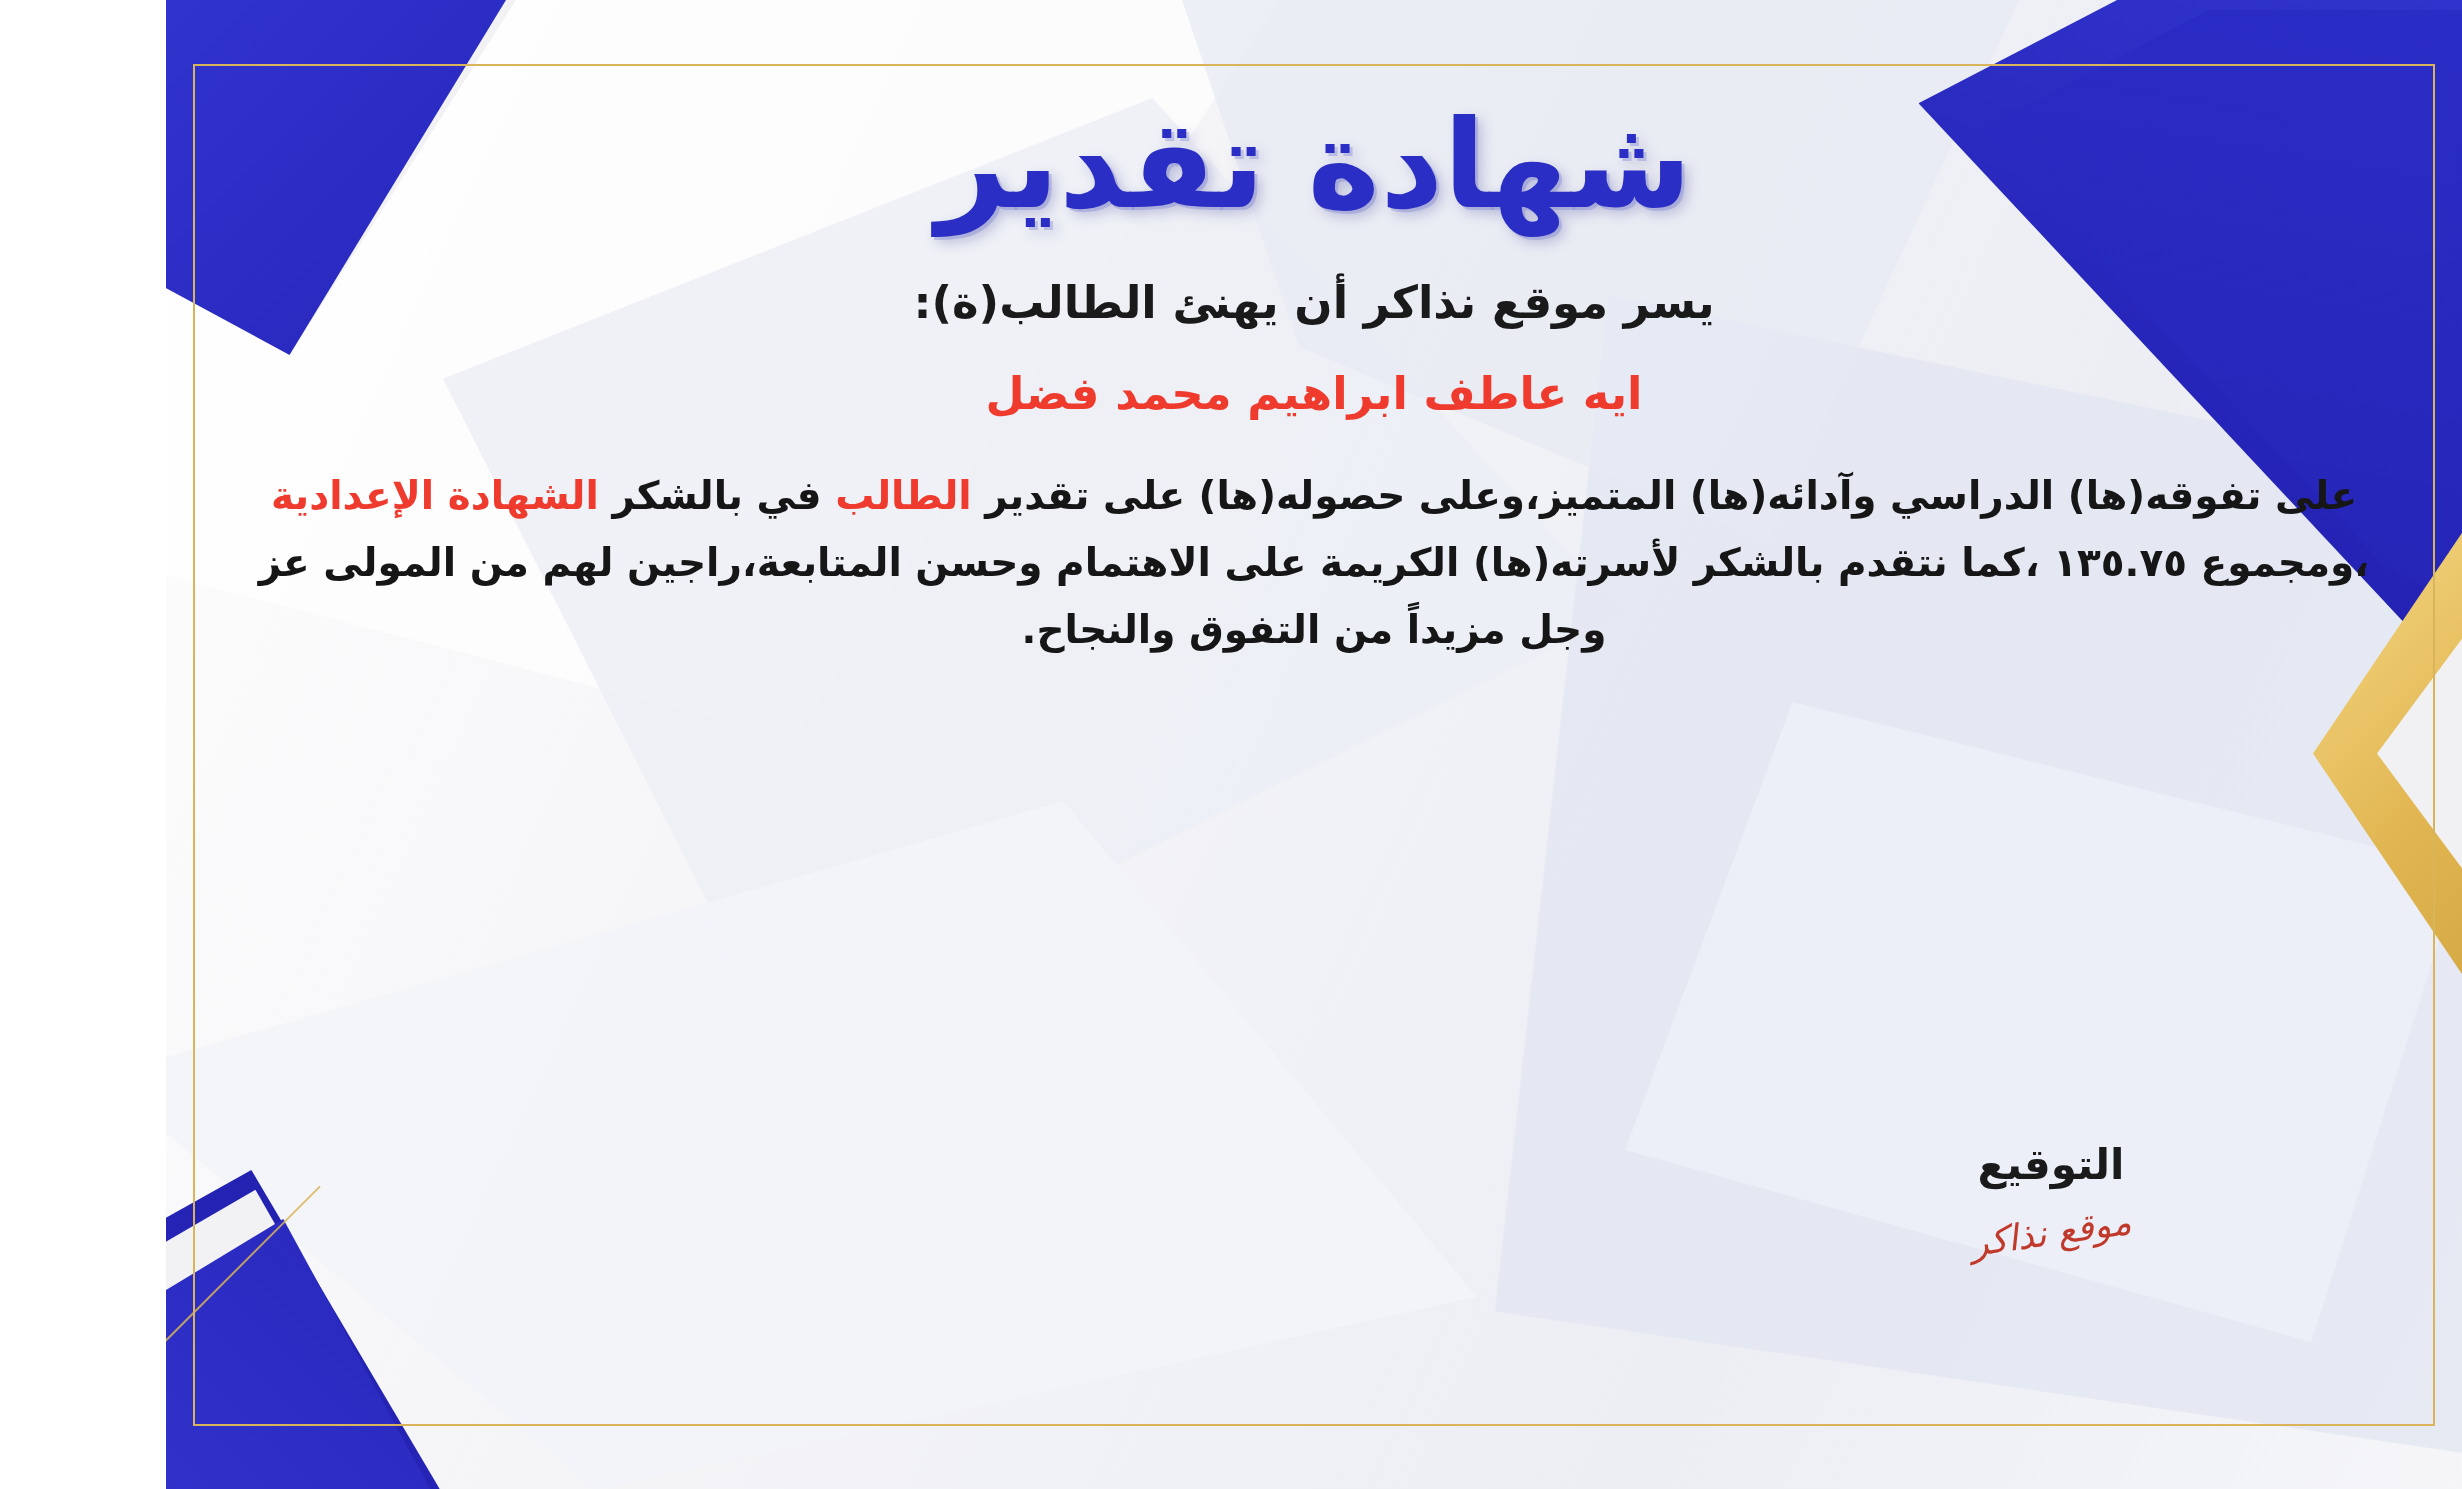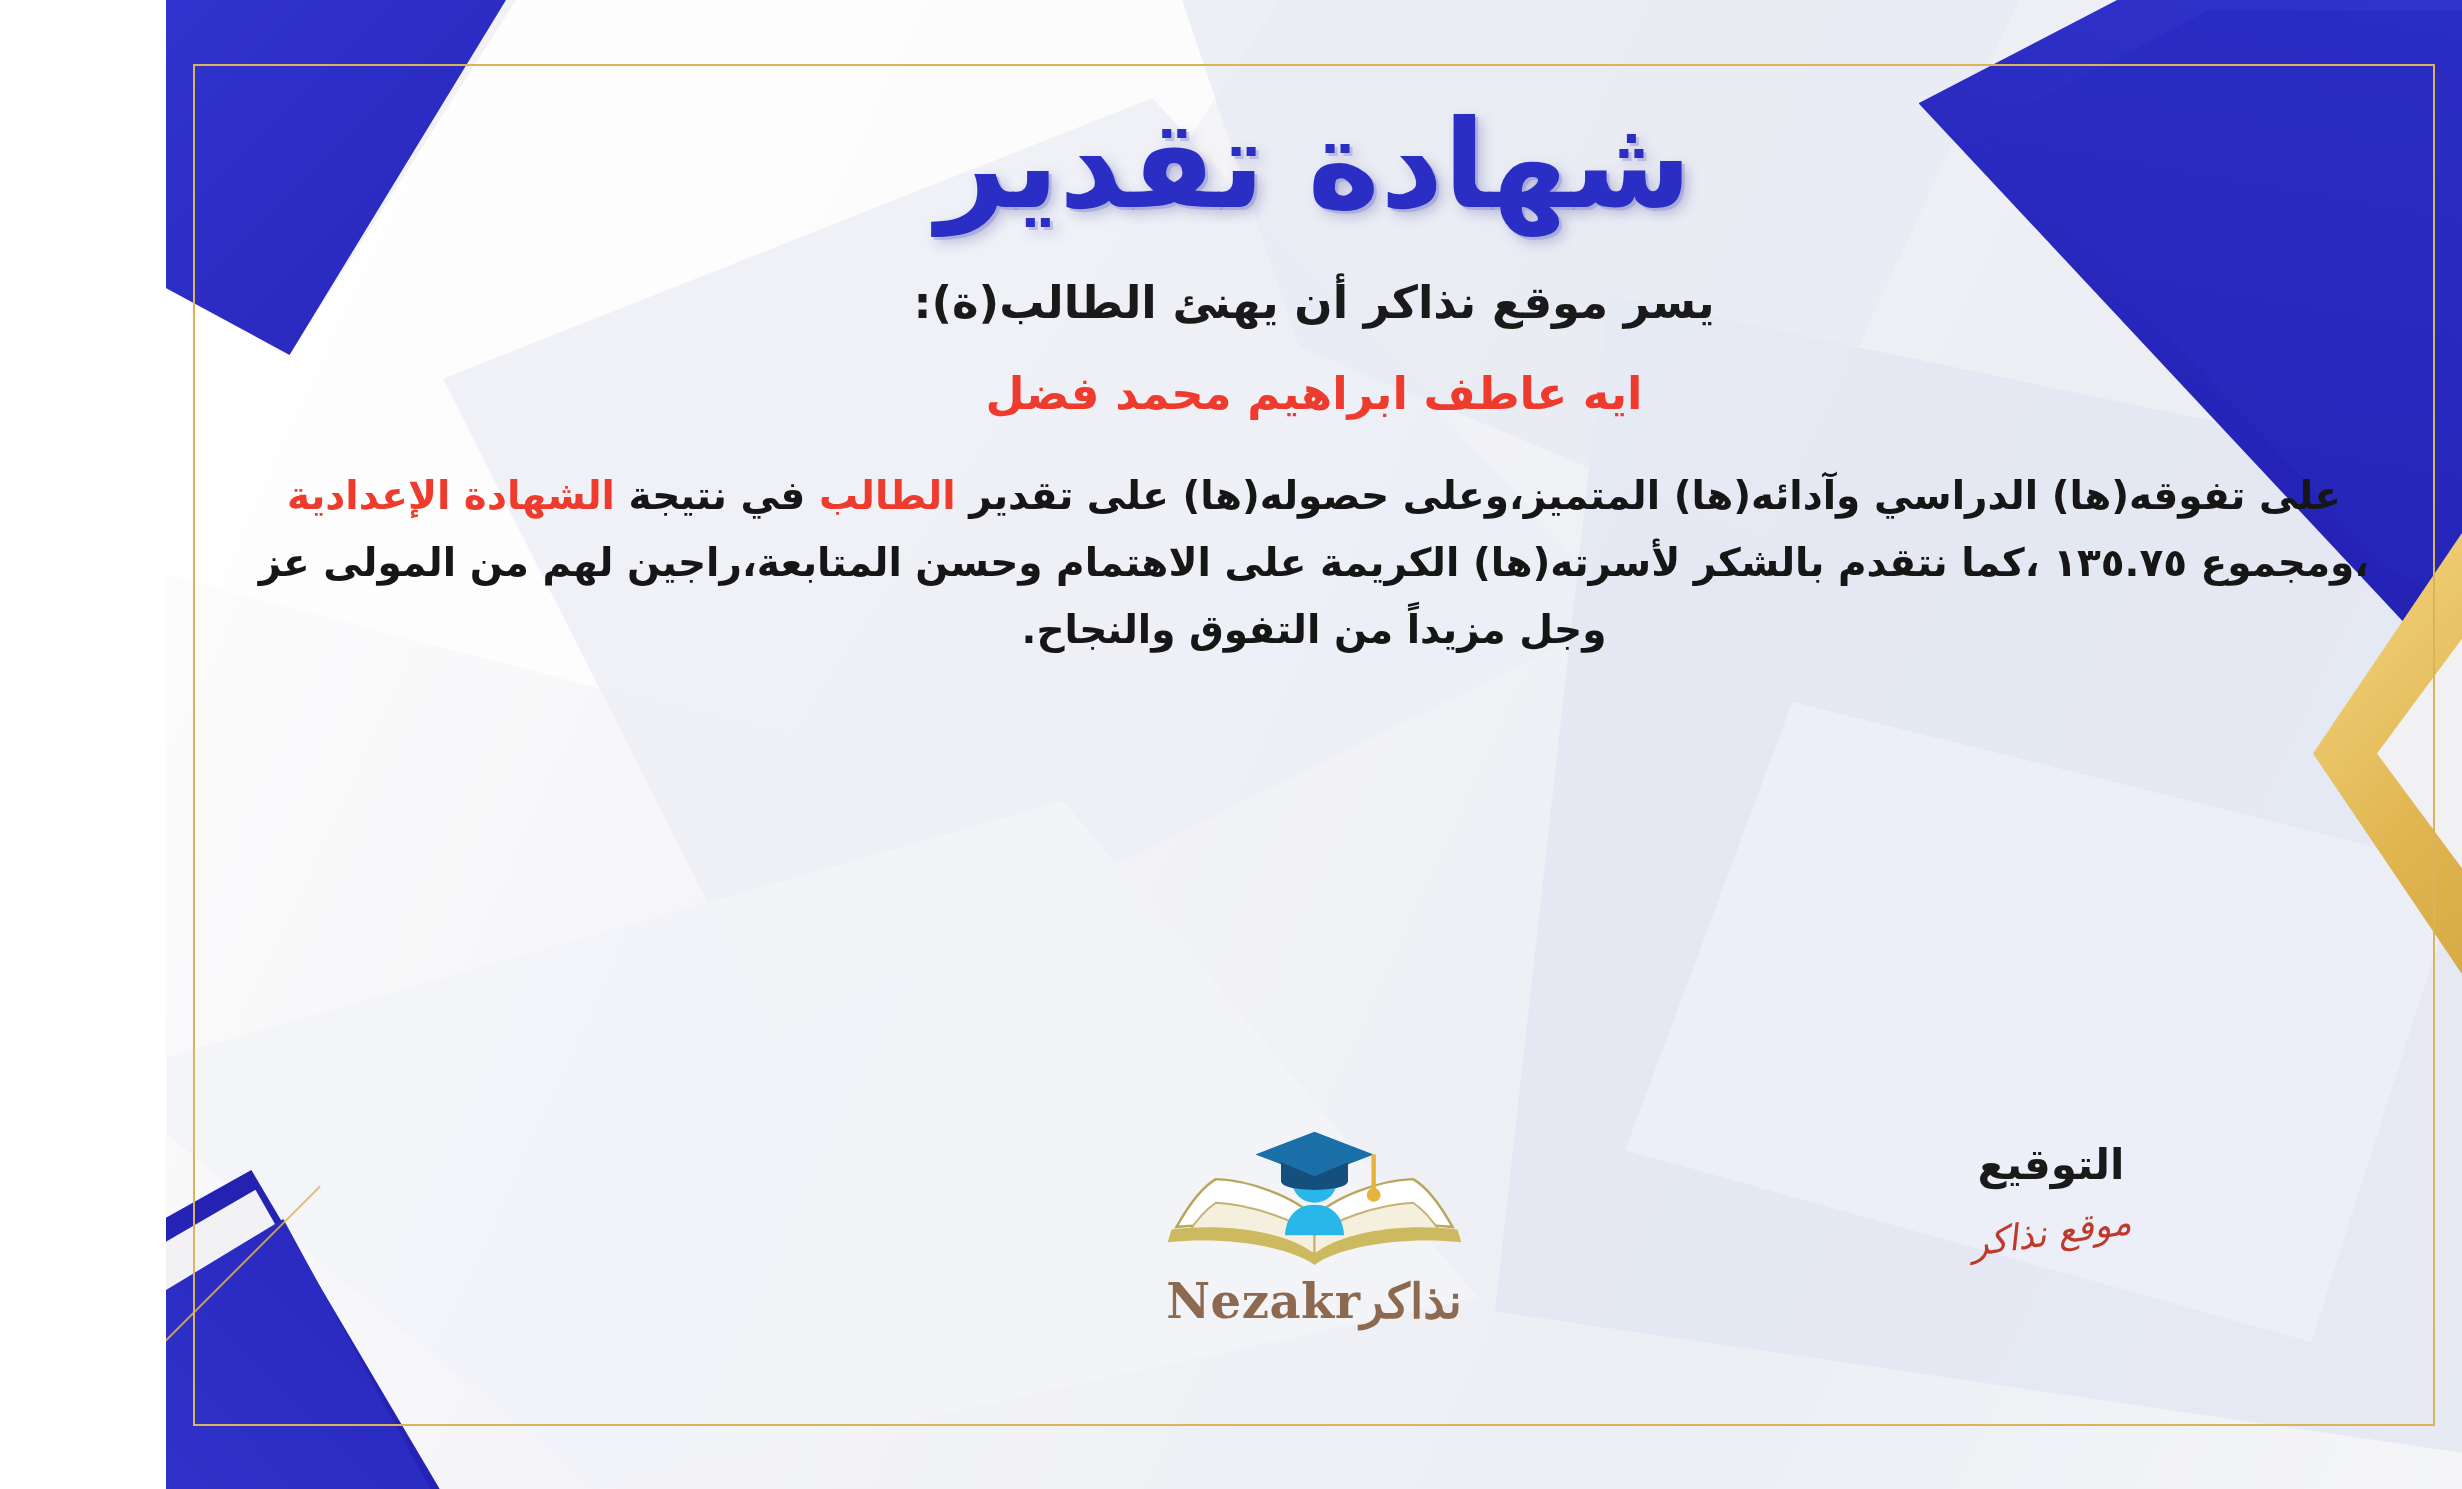--- a/index.html
+++ b/index.html
@@ -383,58 +383,34 @@
 
     <div class="body-block">
 
       <div class="line-greeting">يسر موقع نذاكر أن يهنئ الطالب(ة):</div>
 
       <div class="student-name">ايه عاطف ابراهيم محمد فضل</div>
 
       <div class="paragraph">
         <span>على تفوقه(ها) الدراسي وآدائه(ها) المتميز،وعلى حصوله(ها) على تقدير</span>
         <span class="hl">الطالب</span>
-        <span>في نتيجة</span>
+        <span>في بالشكر</span>
         <span class="hl">الشهادة الإعدادية</span>
         <span>،ومجموع</span>
         <span class="num">١٣٥.٧٥</span>
         <span>،كما نتقدم بالشكر لأسرته(ها) الكريمة على الاهتمام وحسن المتابعة،راجين لهم من المولى عز وجل مزيداً من التفوق والنجاح.</span>
       </div>
 
     </div>
 
     <div class="footer">
 
       <div class="signature-area">
         <div class="signature-label">التوقيع</div>
         <div class="signature-script">موقع نذاكر</div>
       </div>
 
-      <div class="logo-area">
-        <div class="logo-mark">
-          <svg viewBox="0 0 700 330" width="345" height="163" aria-hidden="true">
-
-            <path d="M350 300 C 260 250, 150 235, 70 245 C 95 200, 120 165, 150 148 C 220 150, 310 185, 350 225 Z" fill="#ffffff" stroke="#b9a65e" stroke-width="5"></path>
-            <path d="M350 300 C 440 250, 550 235, 630 245 C 605 200, 580 165, 550 148 C 480 150, 390 185, 350 225 Z" fill="#ffffff" stroke="#b9a65e" stroke-width="5"></path>
-            <path d="M350 300 C 270 262, 170 252, 92 260 C 110 232, 126 212, 150 196 C 225 200, 312 232, 350 262 Z" fill="#f4f0dd" stroke="#c5b170" stroke-width="4"></path>
-            <path d="M350 300 C 430 262, 530 252, 608 260 C 590 232, 574 212, 550 196 C 475 200, 388 232, 350 262 Z" fill="#f4f0dd" stroke="#c5b170" stroke-width="4"></path>
-
-            <path d="M60 250 C 180 236, 300 258, 350 300 C 400 258, 520 236, 640 250 L 648 276 C 520 264, 400 286, 350 322 C 300 286, 180 264, 52 276 Z" fill="#cdb95f"></path>
-
-            <circle cx="350" cy="150" r="46" fill="#29b6e8"></circle>
-
-            <path d="M350 200 C 312 200, 292 226, 290 262 L 410 262 C 408 226, 388 200, 350 200 Z" fill="#29b6e8"></path>
-
-            <path d="M350 52 L 470 98 L 350 144 L 230 98 Z" fill="#1b6fa8"></path>
-            <path d="M282 114 L 282 152 C 282 176, 418 176, 418 152 L 418 114 L 350 142 Z" fill="#154f7d"></path>
-
-            <path d="M470 98 L 470 170" stroke="#e8b33a" stroke-width="9" fill="none"></path>
-            <circle cx="470" cy="180" r="14" fill="#e8b33a"></circle>
-          </svg>
-        </div>
-        <div class="logo-text">نذاكرNezakr</div>
-      </div>
 
     </div>
 
   </div>
 </div>
 
 
 </body></html>

